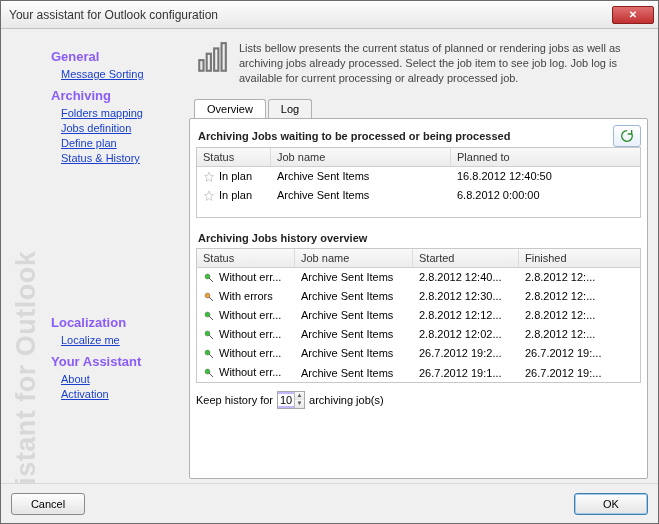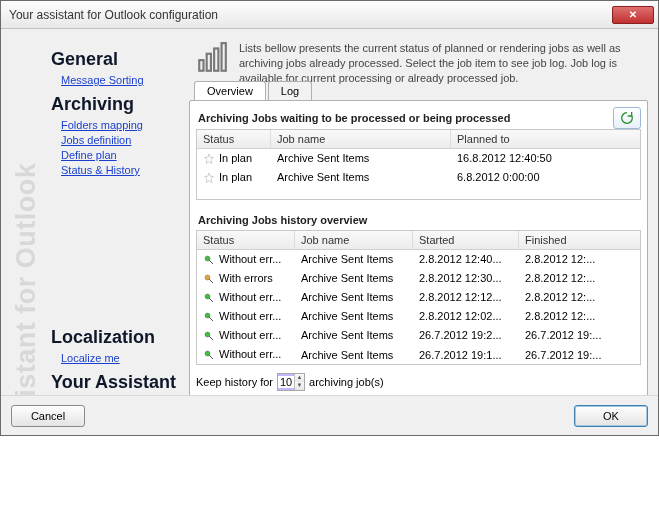--- a/index.html
+++ b/index.html
@@ -1,25 +1,25 @@
 <!DOCTYPE html>
 <html><head>
 <meta charset="utf-8">
 <style>
   * { box-sizing: border-box; }
   html, body { margin: 0; padding: 0; font-family: "Segoe UI", Tahoma, sans-serif; font-size: 11px; background: #fff; }
-  .window { width: 659px; height: 436px; border: 1px solid #6b6b6b; background: #f0f0f0; display: flex; flex-direction: column; }
+  .window { width: 659px; height: 524px; border: 1px solid #6b6b6b; background: #f0f0f0; display: flex; flex-direction: column; }
   .titlebar { height: 28px; background: linear-gradient(#fdfdfd, #e8e8e8); border-bottom: 1px solid #c0c0c0; display: flex; align-items: center; padding: 0 4px 0 8px; }
   .title-text { flex: 1; color: #333; font-size: 12px; }
   .close-btn { width: 42px; height: 18px; background: linear-gradient(#e07070, #c13030); border: 1px solid #8a1f1f; border-radius: 2px; color: #fff; display: flex; align-items: center; justify-content: center; font-size: 10px; font-weight: bold; cursor: pointer; }
   .body { flex: 1; display: flex; position: relative; padding: 8px 10px 4px 10px; gap: 8px; overflow: hidden; }
   .vertical-label { position: absolute; left: 6px; top: 30px; bottom: 40px; width: 40px; pointer-events: none; display: flex; align-items: flex-end; justify-content: center; }
   .vertical-label span { transform: rotate(-90deg); transform-origin: center; white-space: nowrap; font-size: 27px; font-weight: 600; color: #d8d8d8; letter-spacing: 0.5px; font-family: "Segoe UI", sans-serif; }
   .sidebar { width: 170px; padding-left: 40px; padding-top: 4px; }
-  .nav-header { font-size: 18px; font-weight: bold; color: #0f172a; margin: 8px 0 4px 0; }
+  .nav-header { font-size: 13px; font-weight: bold; color: #8b5cf6; margin: 8px 0 4px 0; }
   .nav-link { color: #1a3fcf; text-decoration: underline; display: block; margin: 3px 0 3px 10px; cursor: pointer; font-size: 11px; }
   .nav-gap { height: 140px; }
   .main { flex: 1; display: flex; flex-direction: column; }
   .intro { display: flex; gap: 10px; padding: 4px 6px 10px 6px; }
   .intro-icon svg { width: 34px; height: 34px; }
   .intro-text { font-size: 11px; color: #444; line-height: 1.35; }
   .tabs-wrap { flex: 1; border: 1px solid #b0b0b0; background: #fff; border-radius: 2px; position: relative; margin-top: 4px; padding: 6px; display: flex; flex-direction: column; }
   .tab-strip { position: absolute; top: -20px; left: 4px; display: flex; }
   .tab { background: #fff; border: 1px solid #b0b0b0; border-bottom: none; padding: 3px 12px; font-size: 11px; margin-right: 2px; border-radius: 3px 3px 0 0; cursor: pointer; }
   .tab.inactive { background: #f2f2f2; }

